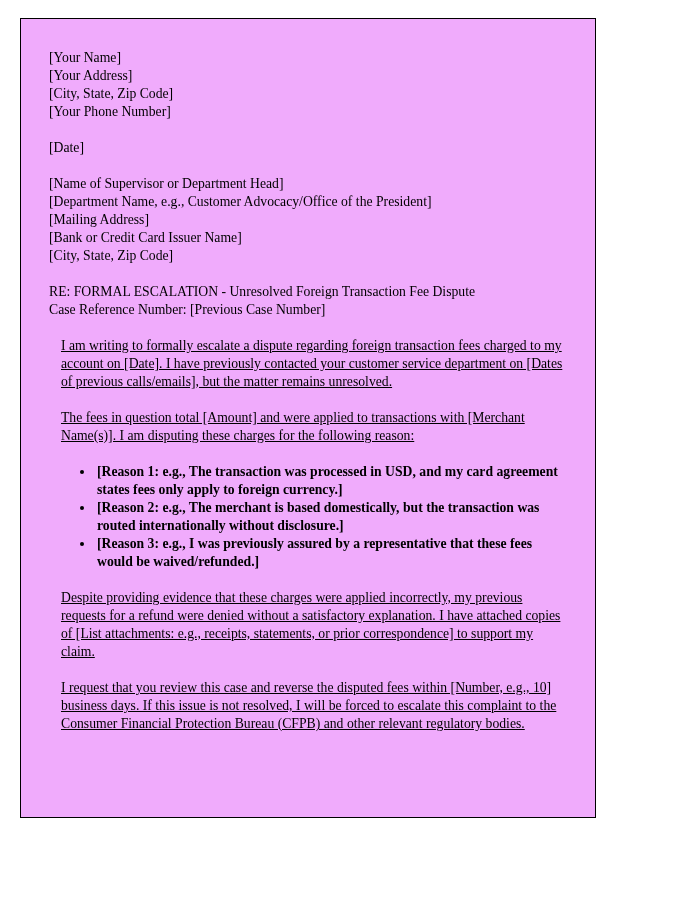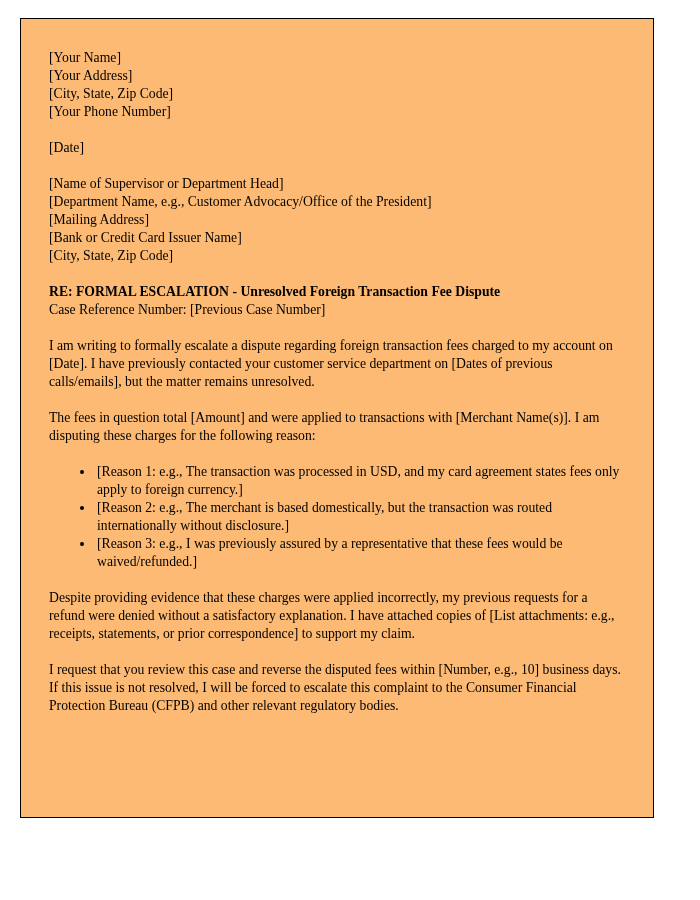--- a/index.html
+++ b/index.html
@@ -12,48 +12,50 @@
     height: 900px;
     position: relative;
     font-family: "Liberation Serif", "DejaVu Serif", serif;
     color: #000000;
     overflow: hidden;
   }
   .letter-frame {
     position: absolute;
     left: 20px;
     top: 18px;
-    width: 634px;
+    width: 576px;
     height: 800px;
     border: 1.5px solid #000000;
-    background: #fdba74;
+    background: #f0abfc;
     box-sizing: border-box;
     overflow: hidden;
   }
   .letter-content {
     padding: 30px 28px 20px 28px;
     font-size: 13.7px;
     line-height: 18px;
   }
   .block {
     margin: 0 0 18px 0;
   }
   .line {
     white-space: pre-wrap;
   }
   .subject-line {
-    font-weight: bold;
+    font-weight: normal;
   }
   p.para {
-    margin: 0 0 18px 0;
+    margin: 0 0 18px 12px;
+    text-decoration: underline;
   }
   ul.reasons {
     margin: 0 0 18px 0;
     padding: 0 0 0 46px;
     list-style-type: disc;
+    font-weight: bold;
   }
   ul.reasons li {
     margin: 0;
     padding-left: 2px;
   }
 </style>
 </head>
 <body>
 
 <div class="letter-frame">

